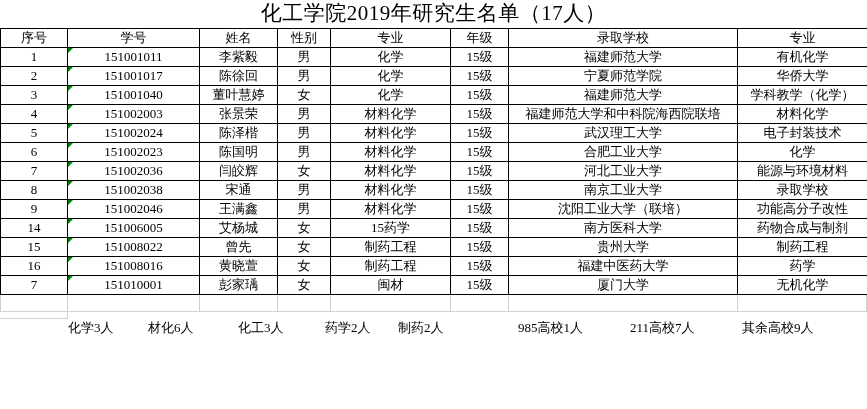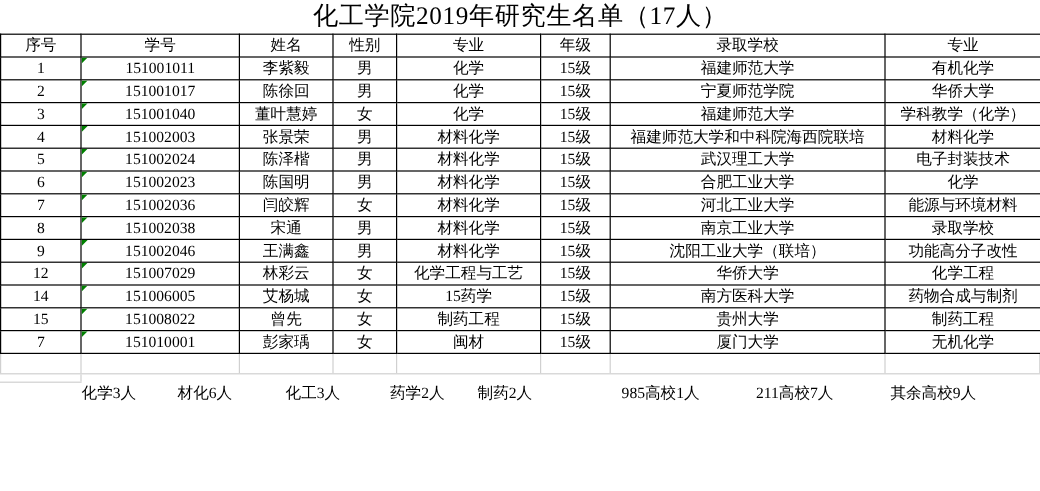--- a/index.html
+++ b/index.html
@@ -209,48 +209,48 @@
           <td>9</td>
           <td><span class="flag"></span>151002046</td>
           <td>王满鑫</td>
           <td>男</td>
           <td>材料化学</td>
           <td>15级</td>
           <td>沈阳工业大学（联培）</td>
           <td>功能高分子改性</td>
         </tr>
         <tr>
-          <td>12</td>
-          <td><span class="flag"></span>151007029</td>
-          <td>林彩云</td>
-          <td>女</td>
-          <td>化学工程与工艺</td>
-          <td>15级</td>
-          <td>华侨大学</td>
-          <td>化学工程</td>
-        </tr>
-        <tr>
           <td>14</td>
           <td><span class="flag"></span>151006005</td>
           <td>艾杨城</td>
           <td>女</td>
           <td>15药学</td>
           <td>15级</td>
           <td>南方医科大学</td>
           <td>药物合成与制剂</td>
         </tr>
         <tr>
           <td>15</td>
           <td><span class="flag"></span>151008022</td>
           <td>曾先</td>
           <td>女</td>
           <td>制药工程</td>
           <td>15级</td>
           <td>贵州大学</td>
           <td>制药工程</td>
+        </tr>
+        <tr>
+          <td>16</td>
+          <td><span class="flag"></span>151008016</td>
+          <td>黄晓萱</td>
+          <td>女</td>
+          <td>制药工程</td>
+          <td>15级</td>
+          <td>福建中医药大学</td>
+          <td>药学</td>
         </tr>
         <tr>
           <td>7</td>
           <td><span class="flag"></span>151010001</td>
           <td>彭家瑀</td>
           <td>女</td>
           <td>闽材</td>
           <td>15级</td>
           <td>厦门大学</td>
           <td>无机化学</td>

